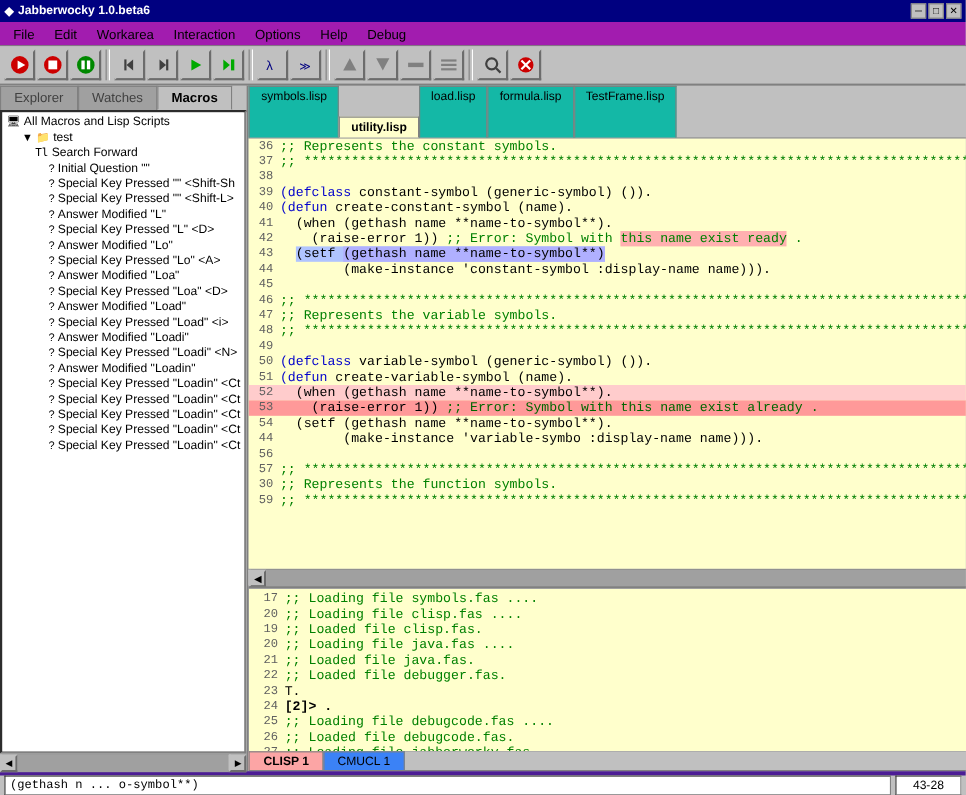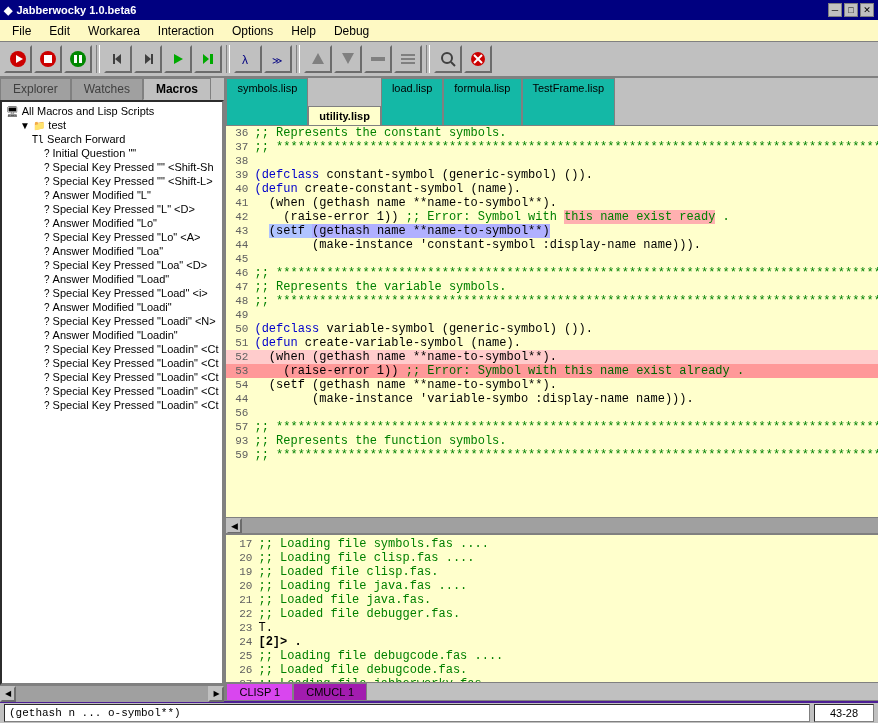--- a/index.html
+++ b/index.html
@@ -21,21 +21,21 @@
       background: #c0c0c0;
       border: 1px solid #808080;
       width: 14px; height: 14px;
       font-size: 9px;
       display: flex; align-items: center; justify-content: center;
       cursor: pointer; color: black;
     }
 
     
     #menubar {
-      background: #fef9c3;
+      background: #a21caf;
       display: flex;
       padding: 2px 4px;
       gap: 2px;
       height: 22px;
       border-bottom: 1px solid #808080;
     }
     .menu-item {
       padding: 2px 8px;
       font-size: 12px;
       cursor: pointer;
@@ -229,32 +229,32 @@
       background: #c0c0c0;
       border-top: 1px solid #808080;
       border-bottom: 1px solid #808080;
     }
     .console-tab {
       padding: 2px 12px;
       border: 1px solid #808080;
       border-bottom: none;
       cursor: pointer;
       font-size: 11px;
-      background: #a21caf;
+      background: #3b82f6;
     }
     .console-tab.active {
-      background: #d946ef;
-      font-weight: normal;
+      background: #fca5a5;
+      font-weight: bold;
     }
 
     
     #statusbar {
       height: 22px;
       background: #c0c0c0;
-      border-top: 2px solid #4c1d95;
+      border-top: 4px solid #4c1d95;
       display: flex;
       align-items: center;
       padding: 0 4px;
       gap: 4px;
     }
     #status-input {
       flex: 1;
       height: 18px;
       background: white;
       border: 1px inset #808080;
@@ -619,21 +619,21 @@
         </div>
         <div class="code-line">
           <span class="line-num">56</span>
           <span class="line-content"> </span>
         </div>
         <div class="code-line">
           <span class="line-num">57</span>
           <span class="line-content comment">;; ************************************************************************************</span>
         </div>
         <div class="code-line">
-          <span class="line-num">93</span>
+          <span class="line-num">30</span>
           <span class="line-content comment">;; Represents the function symbols.</span>
         </div>
         <div class="code-line">
           <span class="line-num">59</span>
           <span class="line-content comment">;; ************************************************************************************</span>
         </div>
       </div>
 
     </div>
 

